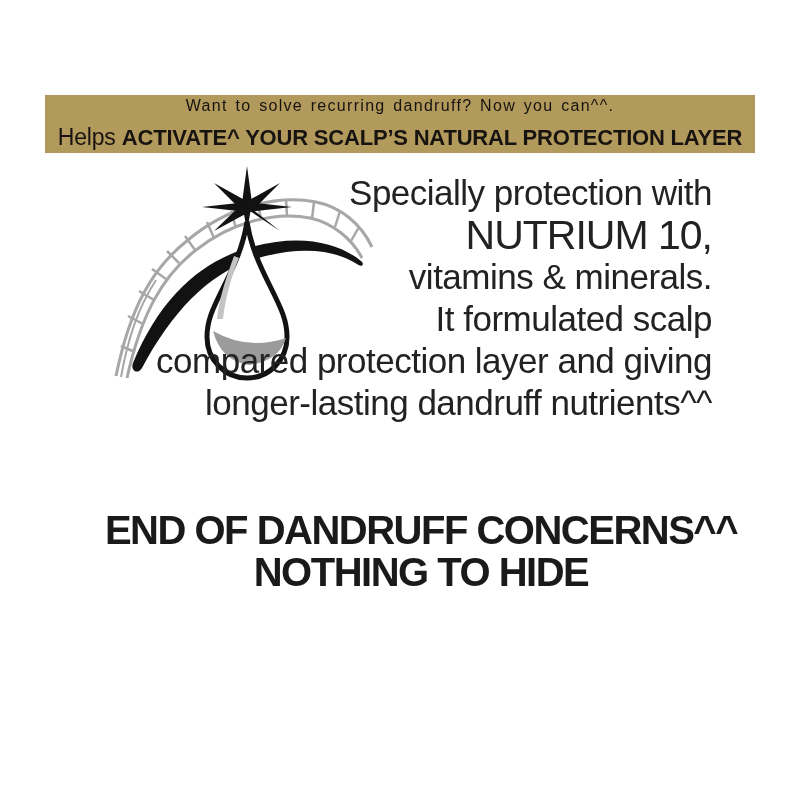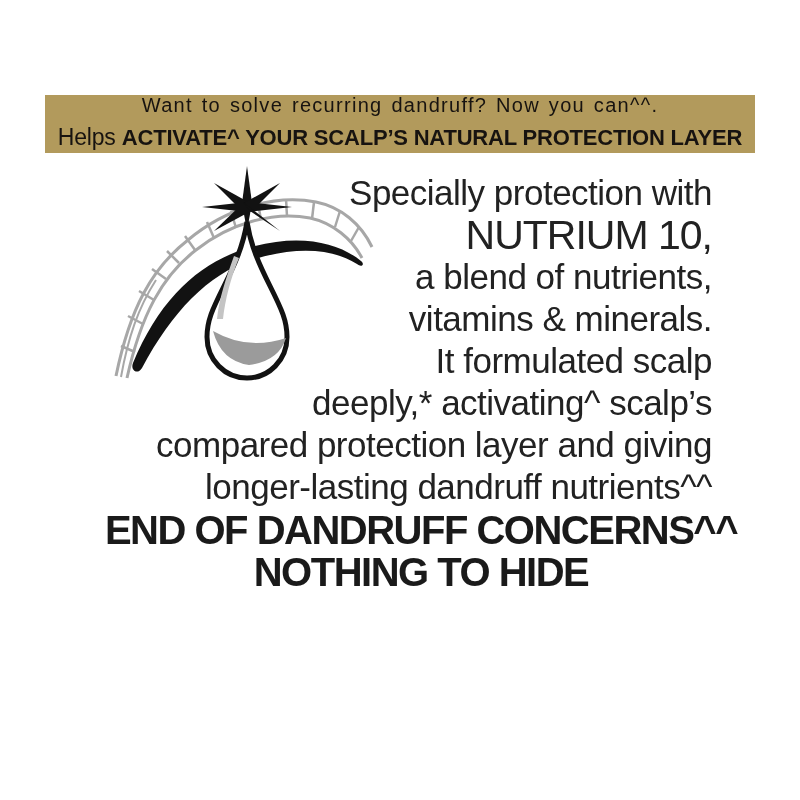--- a/index.html
+++ b/index.html
@@ -32,21 +32,21 @@
     height: 58px;
     background: #b29a5c;
     color: #171310;
     display: flex;
     flex-direction: column;
     align-items: center;
     justify-content: center;
     text-align: center;
   }
   .banner-line1 {
-    font-size: 20px;
+    font-size: 16px;
     line-height: 27px;
     letter-spacing: 1.3px;
     word-spacing: 2px;
     white-space: nowrap;
   }
   .banner-line2 {
     font-size: 22px;
     line-height: 36px;
     letter-spacing: -0.2px;
     white-space: nowrap;
@@ -154,24 +154,22 @@
   </svg>
 
   <div class="banner">
     <div class="banner-line1">Want to solve recurring dandruff? Now you can^^.</div>
     <div class="banner-line2"><span class="prefix">Helps </span><span class="caps">ACTIVATE^ YOUR SCALP’S NATURAL PROTECTION LAYER</span></div>
   </div>
 
   <div class="copy">
     <div class="copy-line">Specially protection with</div>
     <div class="copy-line nutrium">NUTRIUM 10,</div>
-    <div class="copy-line">a blend of nutrients,</div>
     <div class="copy-line">vitamins &amp; minerals.</div>
     <div class="copy-line">It formulated scalp</div>
-    <div class="copy-line">deeply,* activating^ scalp’s</div>
     <div class="copy-line">compared protection layer and giving</div>
     <div class="copy-line">longer-lasting dandruff nutrients^^</div>
   </div>
 
   <div class="headline">
     <div class="headline-line">END OF DANDRUFF CONCERNS^^</div>
     <div class="headline-line">NOTHING TO HIDE</div>
   </div>
 
 

